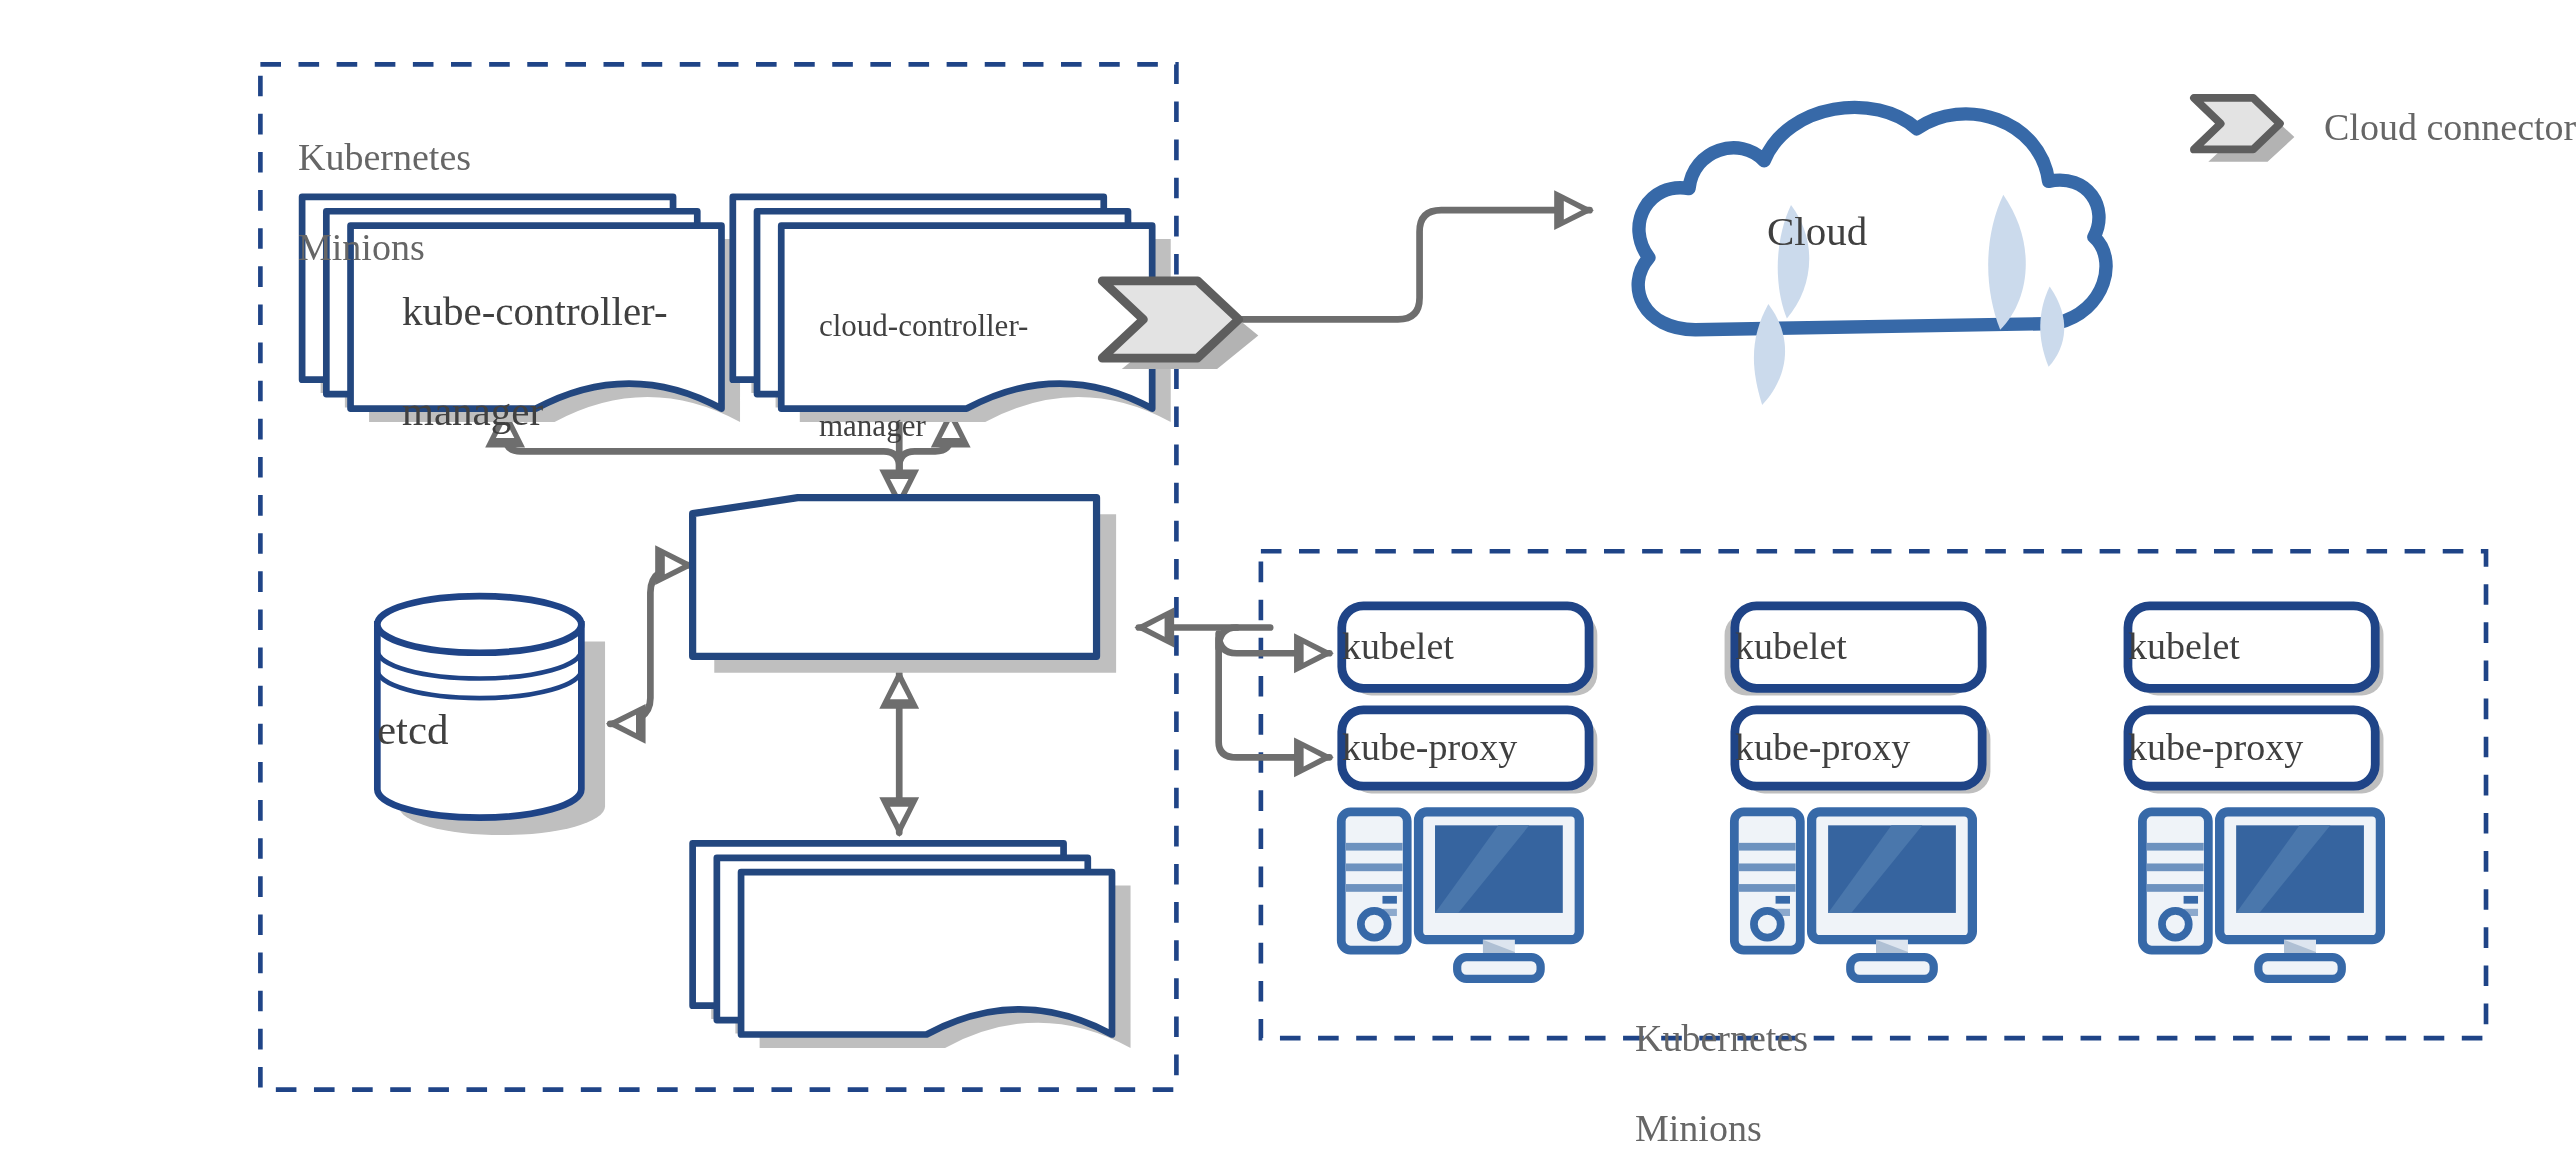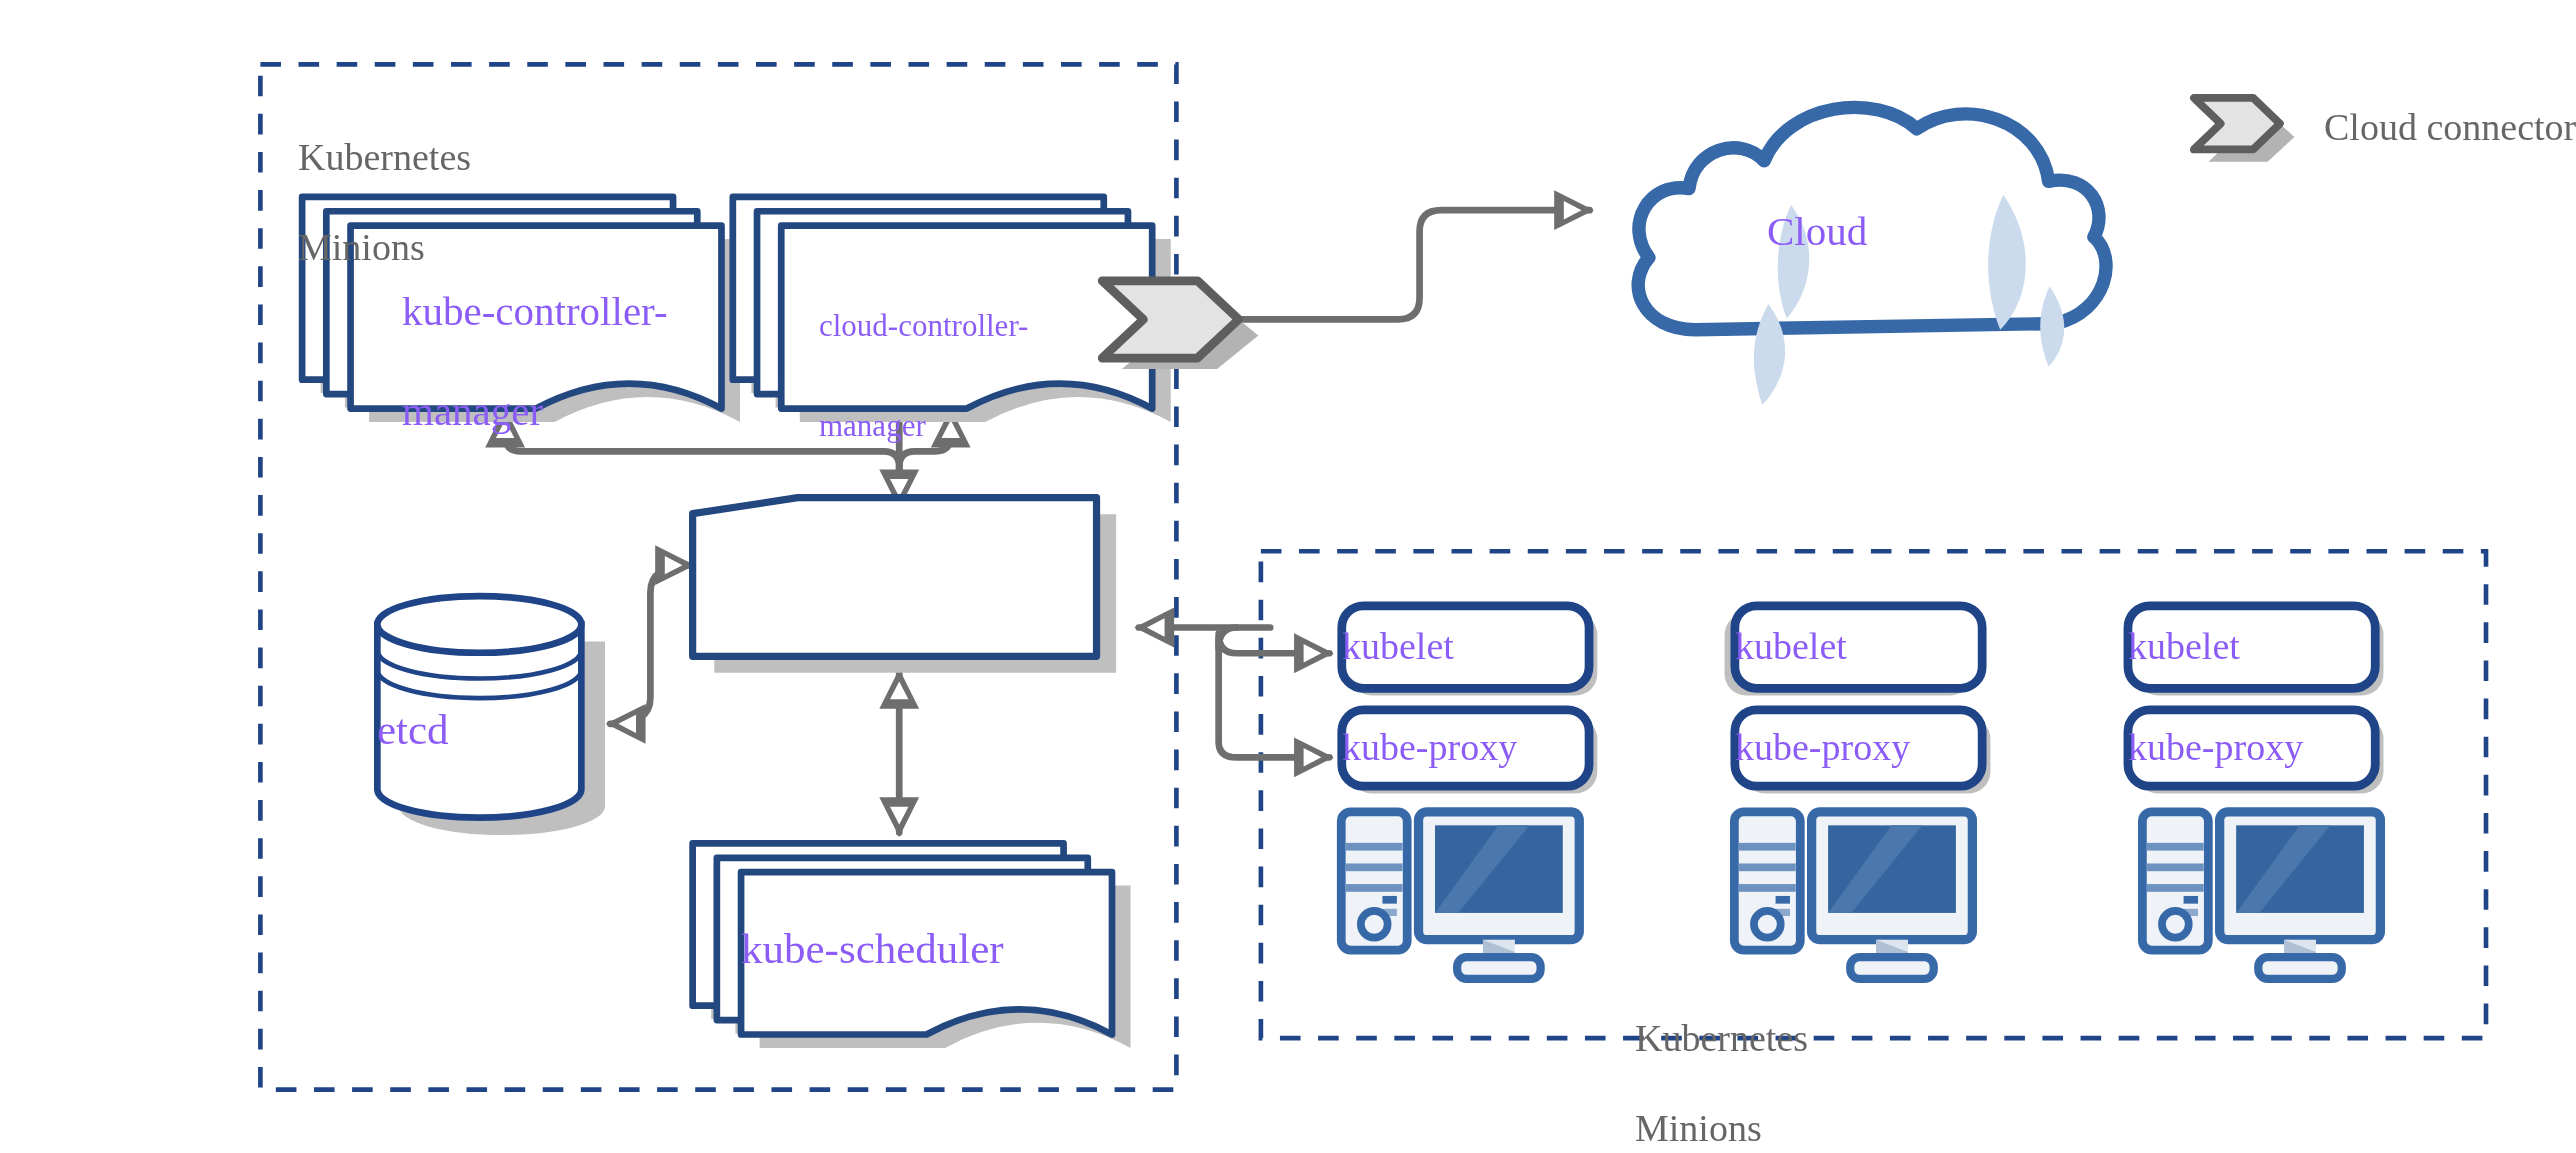--- a/index.html
+++ b/index.html
@@ -1,21 +1,21 @@
 <!DOCTYPE html>
 <html style="font-size:8.2px"><head>
 <meta charset="utf-8">
 <style>
   html,body{margin:0;padding:0;background:#ffffff;}
   body{width:2665px;height:1153px;position:relative;overflow:hidden;
        font-family:"Liberation Serif",serif;}
   #stage{position:absolute;left:0;top:0;width:2665px;height:1153px;}
   svg.layer{position:absolute;left:0;top:0;width:2665px;height:1153px;overflow:visible;}
   .lbl{position:absolute;pointer-events:none;white-space:pre;text-align:left;}
-  .nodelabel{color:#8b5cf6;font-family:"Liberation Serif",serif;}
+  .nodelabel{color:#404040;font-family:"Liberation Serif",serif;}
   .grouplabel{color:#666666;font-family:"Liberation Serif",serif;}
 </style>
 </head>
 <body>
 
 <div id="stage">
 
   <svg class="layer" viewBox="0 0 5172 2238">
     <defs>
 
@@ -207,21 +207,20 @@
   </div>
 
   <div class="lbl nodelabel" style="left:788px;top:251px;width:355px;font-size:31px;line-height:50px;">
     <span>cloud-controller-</span><br>
     <span>manager</span>
   </div>
 
 
   <div class="lbl nodelabel" style="left:377px;top:706px;width:204px;font-size:43px;line-height:47px;">etcd</div>
 
-  <div class="lbl nodelabel" style="left:741px;top:925px;width:371px;font-size:43px;line-height:47px;">kube-scheduler</div>
 
   <div class="lbl nodelabel" style="left:1767px;top:208px;width:206px;font-size:41px;line-height:47px;">Cloud</div>
 
   <div class="lbl nodelabel" style="left:1342px;top:625px;width:247px;font-size:38px;line-height:43px;">kubelet</div>
   <div class="lbl nodelabel" style="left:1342px;top:726px;width:247px;font-size:38px;line-height:43px;">kube-proxy</div>
 
   <div class="lbl nodelabel" style="left:1735px;top:625px;width:247px;font-size:38px;line-height:43px;">kubelet</div>
   <div class="lbl nodelabel" style="left:1735px;top:726px;width:247px;font-size:38px;line-height:43px;">kube-proxy</div>
 
   <div class="lbl nodelabel" style="left:2128px;top:625px;width:247px;font-size:38px;line-height:43px;">kubelet</div>

